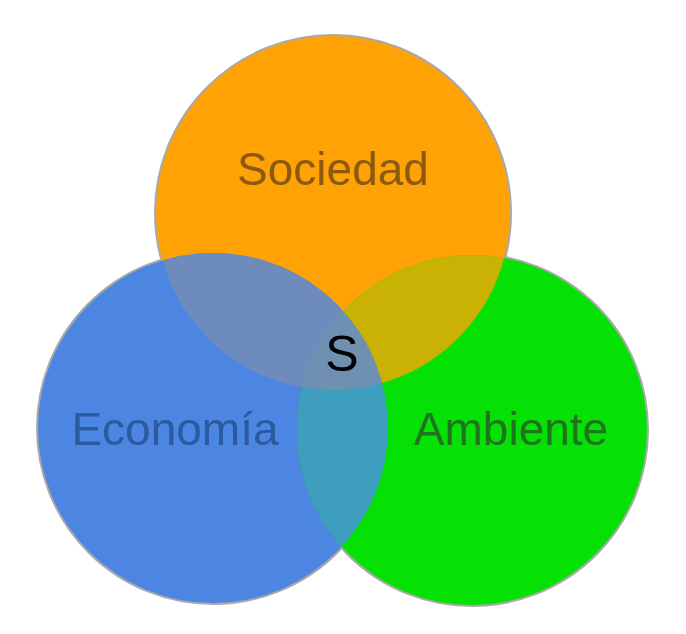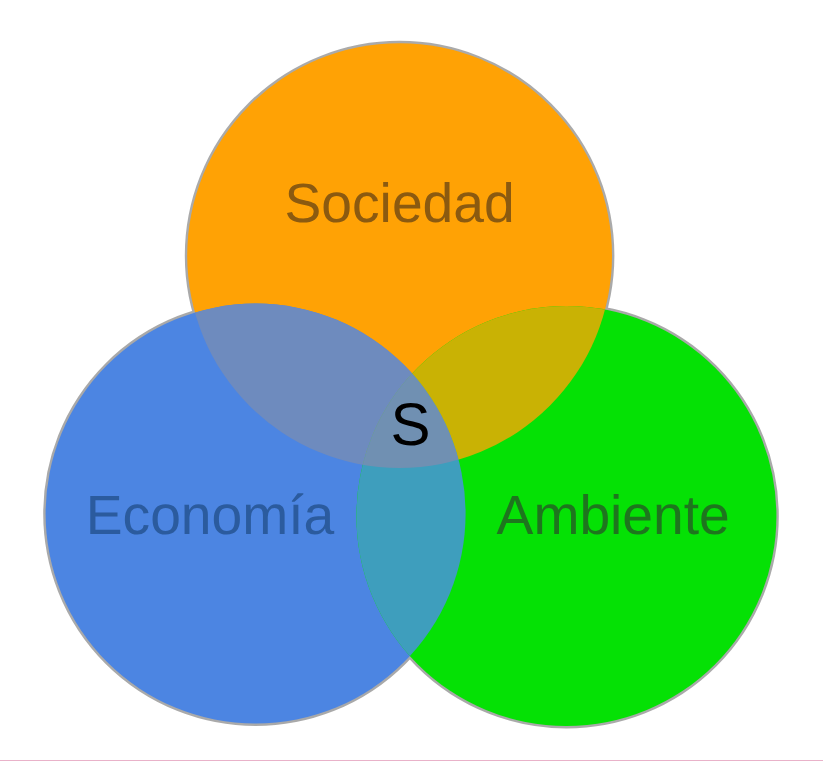--- a/index.html
+++ b/index.html
@@ -5,21 +5,21 @@
   html, body {
     margin: 0;
     padding: 0;
     background: #ffffff;
   }
   .stage {
     position: relative;
     width: 686px;
     height: 634px;
     overflow: hidden;
-    background: #be185d;
+    background: #84cc16;
     font-family: "Liberation Sans", sans-serif;
   }
   svg { display: block; }
   text {
     font-family: "Liberation Sans", sans-serif;
     font-weight: 400;
   }
   .circle-label { font-size: 46px; }
   .center-label { font-size: 50px; }
 </style>

